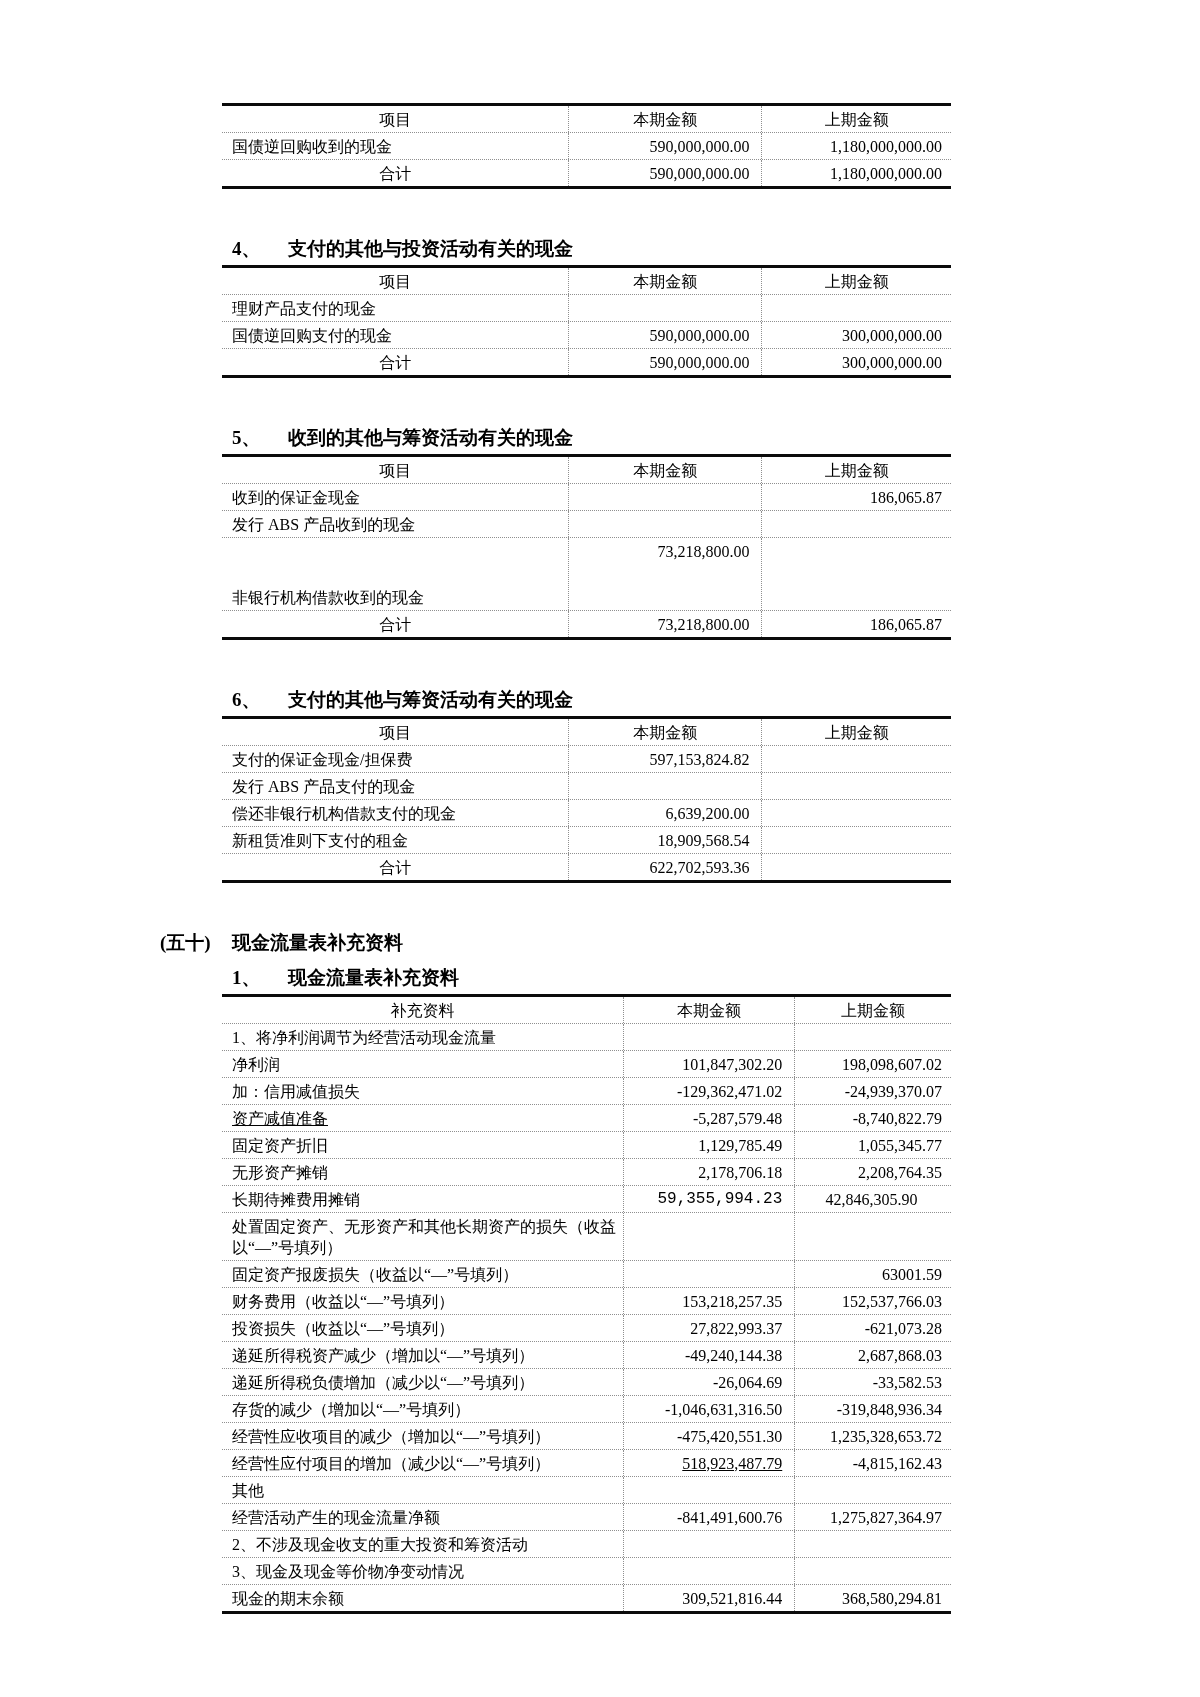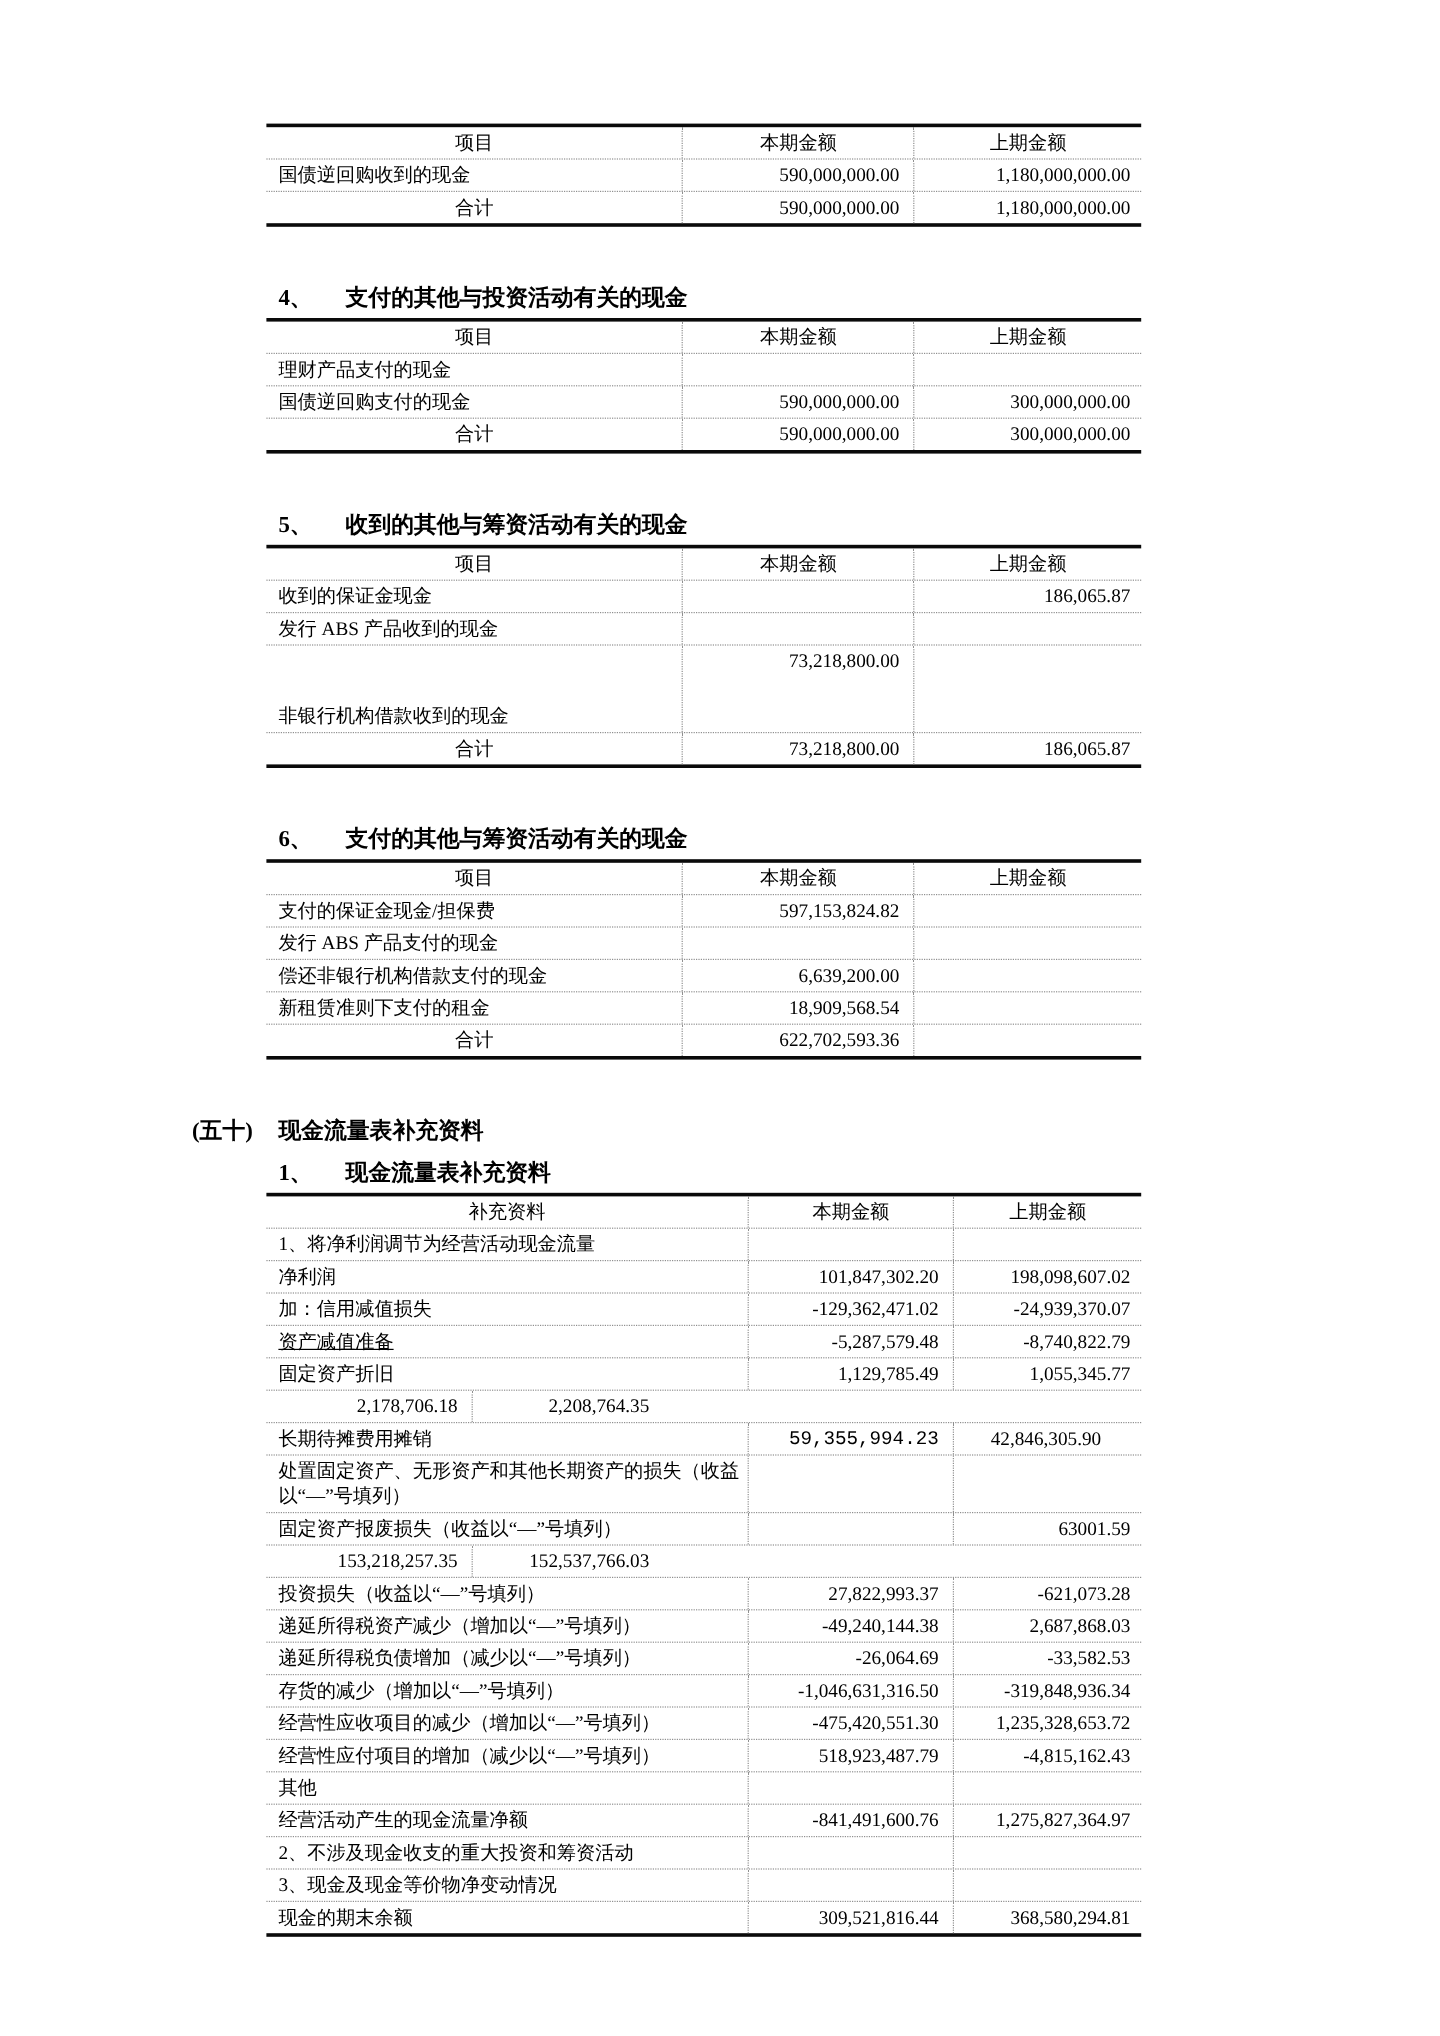--- a/index.html
+++ b/index.html
@@ -193,39 +193,41 @@
           <div class="cell c-label" style="width: 55%; text-decoration: underline;">资产减值准备</div>
           <div class="cell c-num" style="width: 23.5%;">-5,287,579.48</div>
           <div class="cell c-num prior" style="width: 21.5%;">-8,740,822.79</div>
         </div>
         <div class="t-row">
           <div class="cell c-label" style="width: 55%;">固定资产折旧</div>
           <div class="cell c-num" style="width: 23.5%;">1,129,785.49</div>
           <div class="cell c-num prior" style="width: 21.5%;">1,055,345.77</div>
         </div>
         <div class="t-row">
+          <div class="cell c-label" style="width: 55%;">无形资产摊销</div>
           <div class="cell c-num" style="width: 23.5%;">2,178,706.18</div>
           <div class="cell c-num prior" style="width: 21.5%;">2,208,764.35</div>
         </div>
         <div class="t-row">
           <div class="cell c-label" style="width: 55%;">长期待摊费用摊销</div>
           <div class="cell c-num" style="width: 23.5%; font-family: Liberation Mono, monospace;">59,355,994.23</div>
           <div class="cell c-num prior" style="width: 21.5%; text-align: center;">42,846,305.90</div>
         </div>
         <div class="t-row">
           <div class="cell c-label" style="width: 55%;">处置固定资产、无形资产和其他长期资产的损失（收益以“—”号填列）</div>
           <div class="cell c-num" style="width: 23.5%;"></div>
           <div class="cell c-num prior" style="width: 21.5%;"></div>
         </div>
         <div class="t-row">
           <div class="cell c-label" style="width: 55%;">固定资产报废损失（收益以“—”号填列）</div>
           <div class="cell c-num" style="width: 23.5%;"></div>
           <div class="cell c-num prior" style="width: 21.5%;">63001.59</div>
         </div>
         <div class="t-row">
+          <div class="cell c-label" style="width: 55%;">财务费用（收益以“—”号填列）</div>
           <div class="cell c-num" style="width: 23.5%;">153,218,257.35</div>
           <div class="cell c-num prior" style="width: 21.5%;">152,537,766.03</div>
         </div>
         <div class="t-row">
           <div class="cell c-label" style="width: 55%;">投资损失（收益以“—”号填列）</div>
           <div class="cell c-num" style="width: 23.5%;">27,822,993.37</div>
           <div class="cell c-num prior" style="width: 21.5%;">-621,073.28</div>
         </div>
         <div class="t-row">
           <div class="cell c-label" style="width: 55%;">递延所得税资产减少（增加以“—”号填列）</div>
@@ -242,21 +244,21 @@
           <div class="cell c-num" style="width: 23.5%;">-1,046,631,316.50</div>
           <div class="cell c-num prior" style="width: 21.5%;">-319,848,936.34</div>
         </div>
         <div class="t-row">
           <div class="cell c-label" style="width: 55%;">经营性应收项目的减少（增加以“—”号填列）</div>
           <div class="cell c-num" style="width: 23.5%;">-475,420,551.30</div>
           <div class="cell c-num prior" style="width: 21.5%;">1,235,328,653.72</div>
         </div>
         <div class="t-row">
           <div class="cell c-label" style="width: 55%;">经营性应付项目的增加（减少以“—”号填列）</div>
-          <div class="cell c-num" style="width: 23.5%;">518,923,487.79</div>
+          <div class="cell c-num" style="width: 23.5%; text-decoration: underline;">518,923,487.79</div>
           <div class="cell c-num prior" style="width: 21.5%;">-4,815,162.43</div>
         </div>
         <div class="t-row">
           <div class="cell c-label" style="width: 55%;">其他</div>
           <div class="cell c-num" style="width: 23.5%;"></div>
           <div class="cell c-num prior" style="width: 21.5%;"></div>
         </div>
         <div class="t-row">
           <div class="cell c-label" style="width: 55%;">经营活动产生的现金流量净额</div>
           <div class="cell c-num" style="width: 23.5%;">-841,491,600.76</div>

